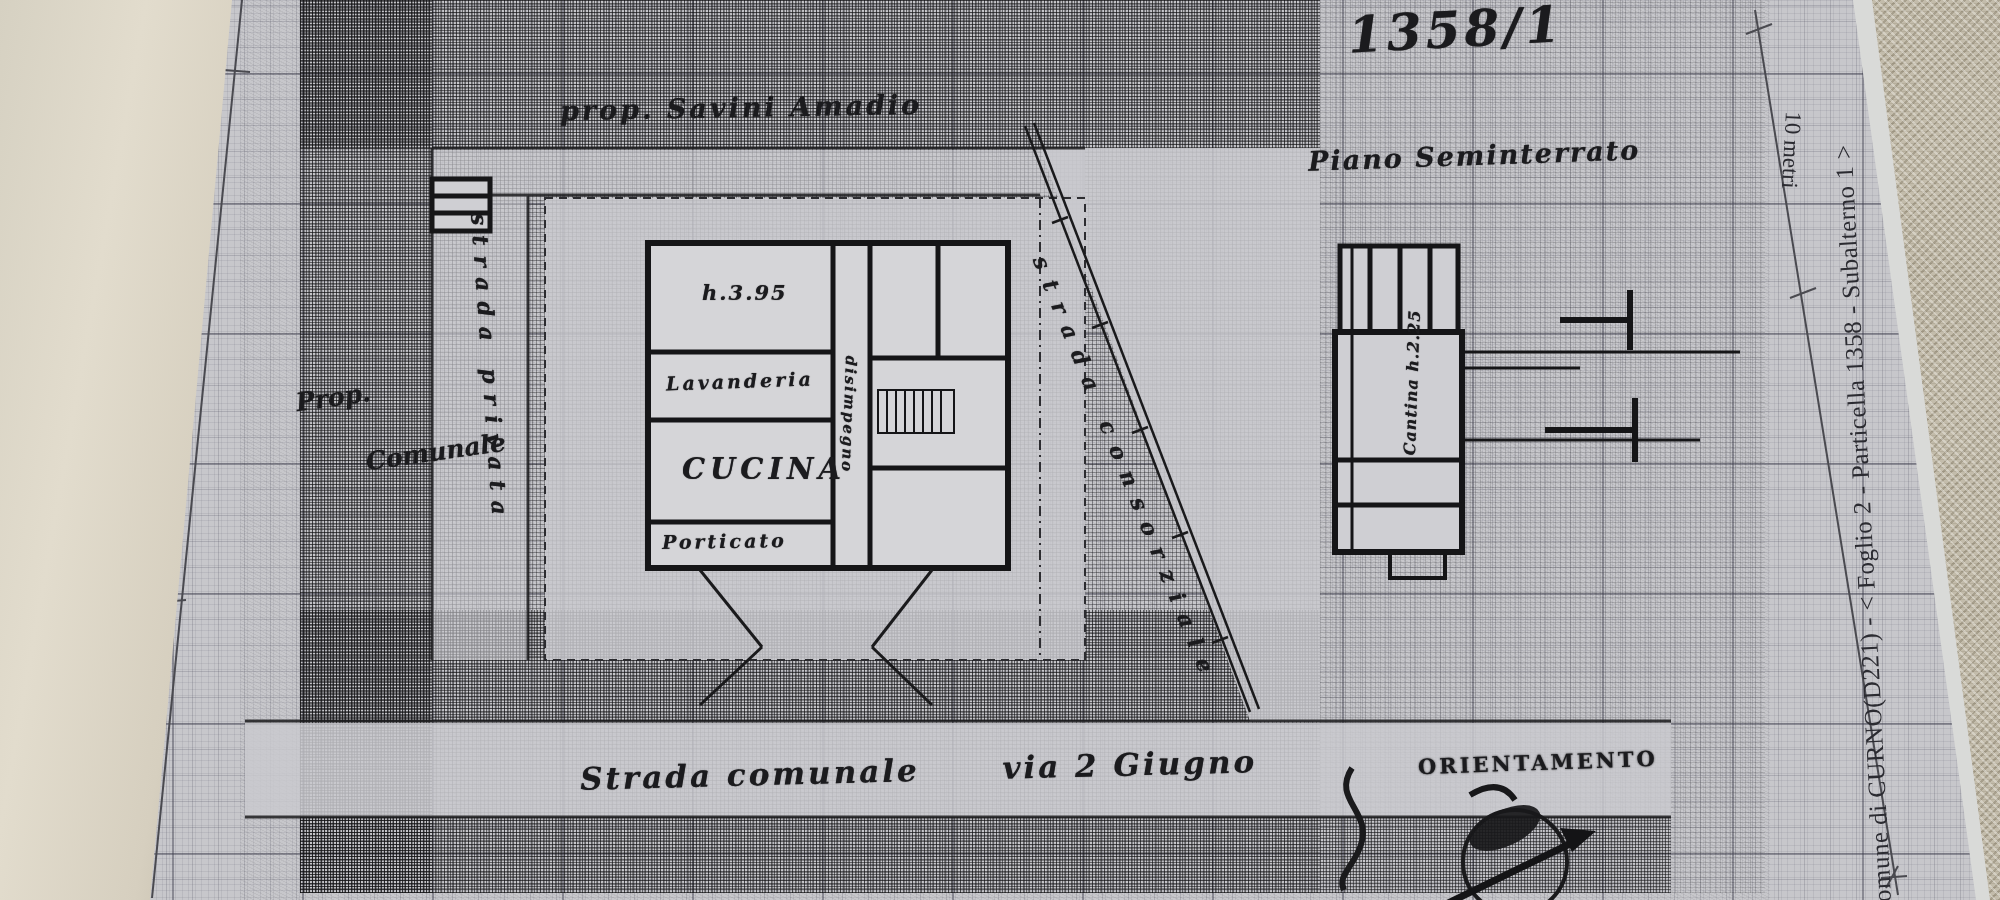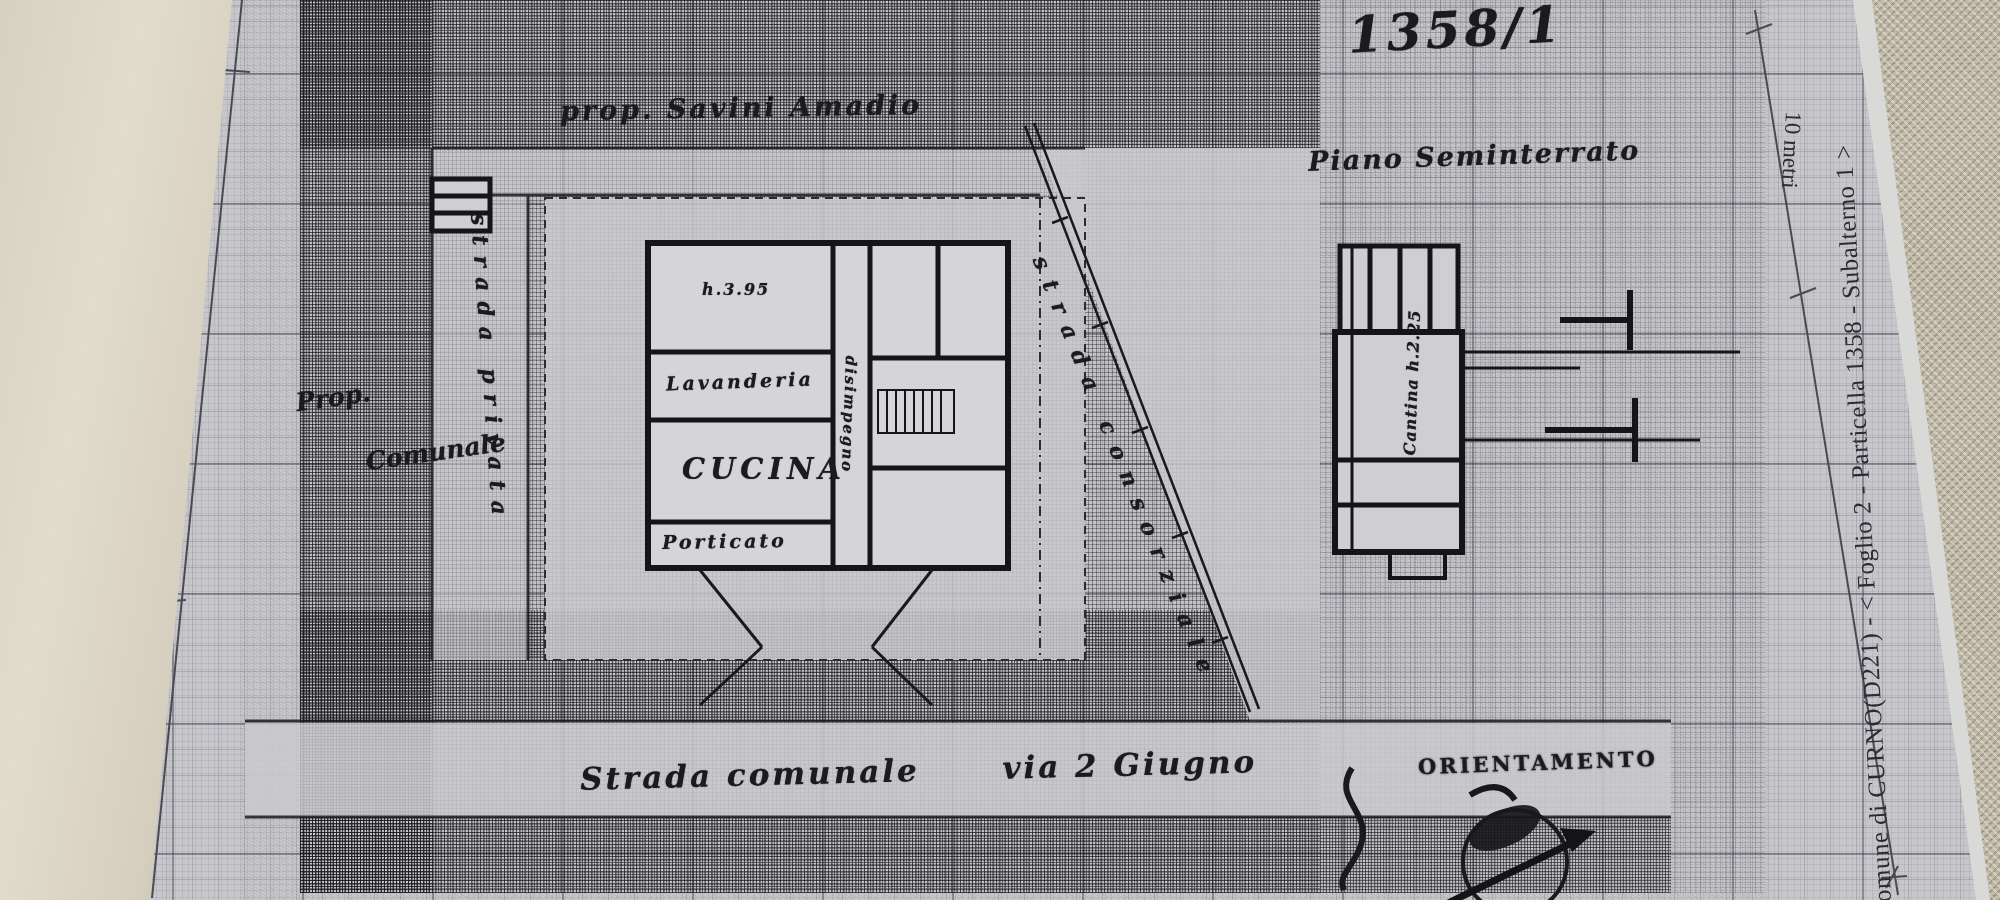--- a/index.html
+++ b/index.html
@@ -186,21 +186,21 @@
 
   <div class="hand" style="left:580px;top:752px;font-size:31px;letter-spacing:3px;transform:rotate(-1.5deg);">Strada comunale      via 2 Giugno</div>
 
   <div class="hand" style="left:1052px;top:252px;font-size:22px;letter-spacing:13px;transform:rotate(68deg);transform-origin:0 0;">strada consorziale</div>
 
   <div class="hand" style="left:492px;top:212px;font-size:22px;letter-spacing:10px;transform:rotate(86deg);transform-origin:0 0;">strada privata</div>
 
   <div class="hand" style="left:300px;top:372px;font-size:25px;transform:rotate(-8deg);line-height:34px;"><span>Prop.</span><br>
        <span>Comunale</span></div>
 
-  <div class="hand" style="left:702px;top:280px;font-size:16px;letter-spacing:2px;">h.3.95</div>
+  <div class="hand" style="left:702px;top:280px;font-size:21px;letter-spacing:2px;">h.3.95</div>
   <div class="hand" style="left:666px;top:370px;font-size:19px;letter-spacing:3px;transform:rotate(-2deg);">Lavanderia</div>
   <div class="hand" style="left:682px;top:452px;font-size:29px;letter-spacing:5px;">CUCINA</div>
   <div class="hand" style="left:662px;top:530px;font-size:19px;letter-spacing:3px;transform:rotate(-1deg);">Porticato</div>
   <div class="hand" style="left:860px;top:356px;font-size:15px;letter-spacing:2px;transform:rotate(92deg);transform-origin:0 0;">disimpegno</div>
   <div class="hand" style="left:1400px;top:455px;font-size:16px;letter-spacing:1px;transform:rotate(-88deg);transform-origin:0 0;">Cantina h.2.25</div>
 
   <div class="hand" style="left:1418px;top:750px;font-size:21px;letter-spacing:3px;font-style:normal;transform:rotate(-2deg);text-shadow:0 0 2px rgba(20,20,20,.9);">ORIENTAMENTO</div>
 
   <div class="print" style="left:1870px;top:920px;width:960px;font-size:25px;letter-spacing:.5px;transform:rotate(-93deg);transform-origin:0 0;">Comune di CURNO(D221) - &lt; Foglio 2 - Particella 1358 - Subalterno 1 &gt;</div>
   <div class="print" style="left:1806px;top:112px;font-size:23px;transform:rotate(93deg);transform-origin:0 0;">10 metri</div>

